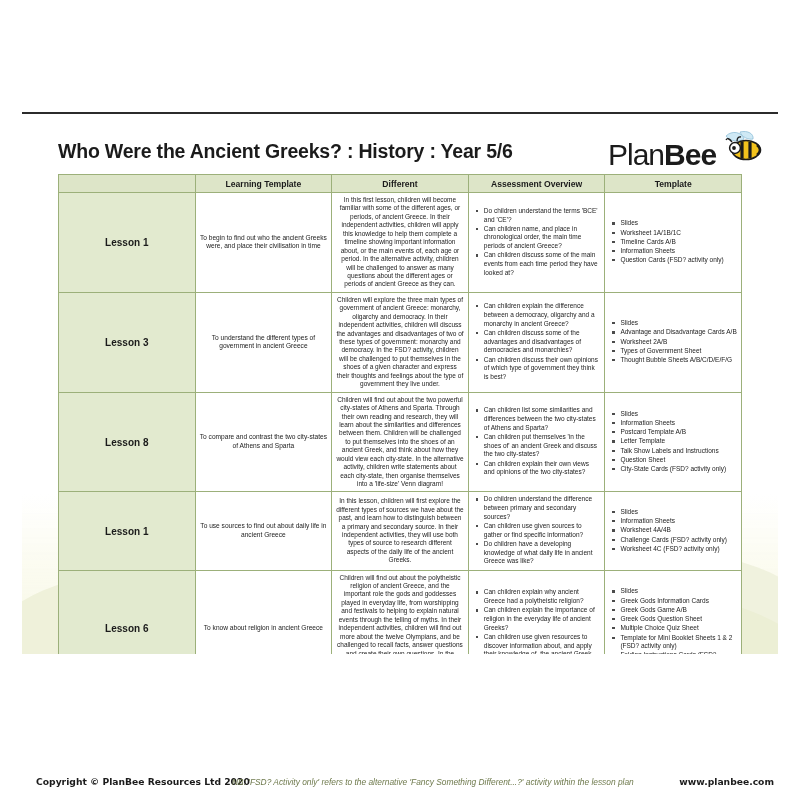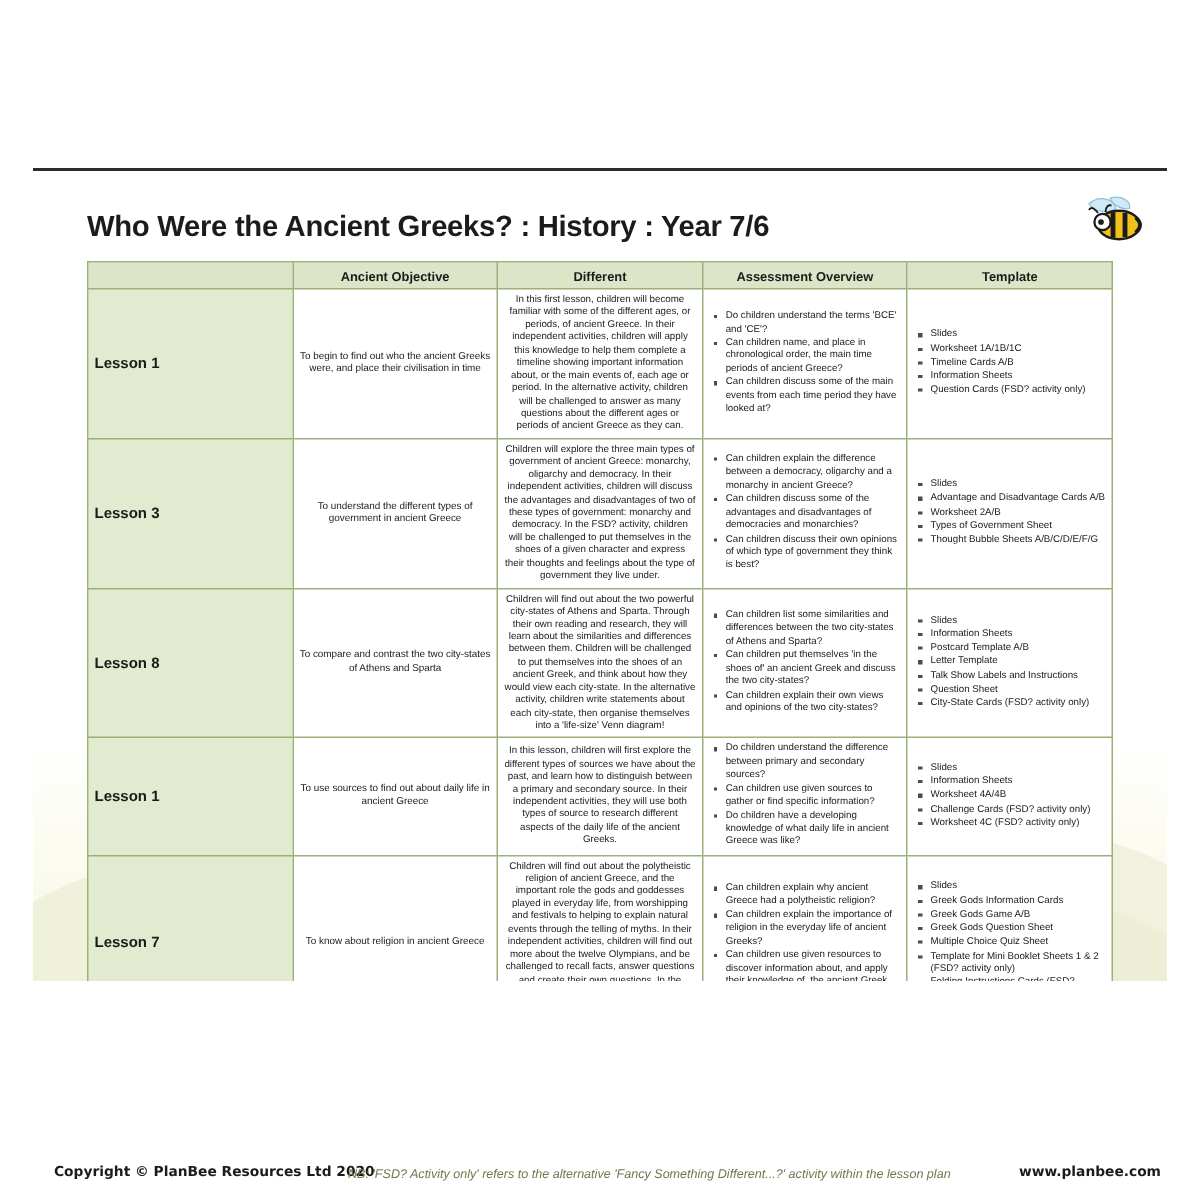--- a/index.html
+++ b/index.html
@@ -118,21 +118,21 @@
     color: #1b1b1b;
     font-size: 8.6px;
     font-weight: 700;
     text-align: center;
     height: 18px;
     padding: 3px 2px;
   }
   thead th.corner { background: transparent; border: none; }
   td.lesson-cell {
     background: #e2eacf;
-    text-align: left;
+    text-align: center;
     font-size: 10px;
     font-weight: 700;
     color: #1b1b1b;
     width: 54px;
   }
   td.obj-cell {
     background: #ffffff;
     text-align: center;
     font-size: 6.6px;
     line-height: 1.32;
@@ -227,44 +227,45 @@
         <div class="roof"></div>
         <div class="col" style="left:6px"></div>
         <div class="col" style="left:22px"></div>
         <div class="col" style="left:38px"></div>
         <div class="col" style="left:54px"></div>
         <div class="col" style="left:68px"></div>
         <div class="base"></div>
       </div>
     </div>
 
-    <div id="title">Who Were the Ancient Greeks? : History : Year 7/6</div>
+    <div id="title">Who Were the Ancient Greeks? : History : Year 5/6</div>
 
     <div id="logo">
+      <div class="wordmark"><span class="plan">Plan</span><span class="bee">Bee</span></div>
       <svg class="bee-icon" width="44" height="36" viewBox="0 0 44 36">
         <g>
           <path d="M6 6 C12 0, 22 2, 24 9 C20 12, 10 12, 6 6 Z" fill="#cfe9f5" stroke="#8fbfd8" stroke-width="0.8"></path>
           <path d="M20 2 C28 0, 34 4, 33 9 C28 10, 22 7, 20 2 Z" fill="#cfe9f5" stroke="#8fbfd8" stroke-width="0.8"></path>
           <ellipse cx="26" cy="20" rx="14" ry="9.5" fill="#f2c21c" stroke="#1b1b1b" stroke-width="1.6"></ellipse>
           <path d="M22 11.5 L22 28.5" stroke="#1b1b1b" stroke-width="3.2" fill="none"></path>
           <path d="M30 12 L30 28" stroke="#1b1b1b" stroke-width="3.2" fill="none"></path>
           <path d="M37 15 C41 18, 41 22, 37 25" stroke="#1b1b1b" stroke-width="2.6" fill="none"></path>
           <circle cx="15" cy="18" r="5.4" fill="#ffffff" stroke="#1b1b1b" stroke-width="1.5"></circle>
           <circle cx="14" cy="18" r="1.9" fill="#1b1b1b"></circle>
           <path d="M12 12 C9 8, 7 8, 6 10" stroke="#1b1b1b" stroke-width="1.3" fill="none"></path>
           <path d="M17 11.5 C17 7.5, 19 6.5, 21 7" stroke="#1b1b1b" stroke-width="1.3" fill="none"></path>
         </g>
       </svg>
     </div>
 
     <table id="plan">
       <thead>
         <tr>
           <th class="corner"></th>
-          <th>Ancient Objective</th>
+          <th>Learning Template</th>
           <th>Different</th>
           <th>Assessment Overview</th>
           <th>Template</th>
         </tr>
       </thead>
       <tbody id="plan-body">
           <tr>
             <td class="lesson-cell">Lesson 1</td>
             <td class="obj-cell">To begin to find out who the ancient Greeks were, and place their civilisation in time</td>
             <td class="ov-cell">In this first lesson, children will become familiar with some of the different ages, or periods, of ancient Greece. In their independent activities, children will apply this knowledge to help them complete a timeline showing important information about, or the main events of, each age or period. In the alternative activity, children will be challenged to answer as many questions about the different ages or periods of ancient Greece as they can.</td>
@@ -344,21 +345,21 @@
               <ul class="bullets">
                 <li>Slides</li>
                 <li>Information Sheets</li>
                 <li>Worksheet 4A/4B</li>
                 <li>Challenge Cards (FSD? activity only)</li>
                 <li>Worksheet 4C (FSD? activity only)</li>
               </ul>
             </td>
           </tr>
           <tr>
-            <td class="lesson-cell">Lesson 7</td>
+            <td class="lesson-cell">Lesson 6</td>
             <td class="obj-cell">To know about religion in ancient Greece</td>
             <td class="ov-cell">Children will find out about the polytheistic religion of ancient Greece, and the important role the gods and goddesses played in everyday life, from worshipping and festivals to helping to explain natural events through the telling of myths. In their independent activities, children will find out more about the twelve Olympians, and be challenged to recall facts, answer questions and create their own questions. In the alternative activity, children will make their own mini-booklet about the twelve Olympians.</td>
             <td class="aq-cell">
               <ul class="bullets">
                 <li>Can children explain why ancient Greece had a polytheistic religion?</li>
                 <li>Can children explain the importance of religion in the everyday life of ancient Greeks?</li>
                 <li>Can children use given resources to discover information about, and apply their knowledge of, the ancient Greek gods and goddesses?</li>
               </ul>
             </td>
             <td class="res-cell">

